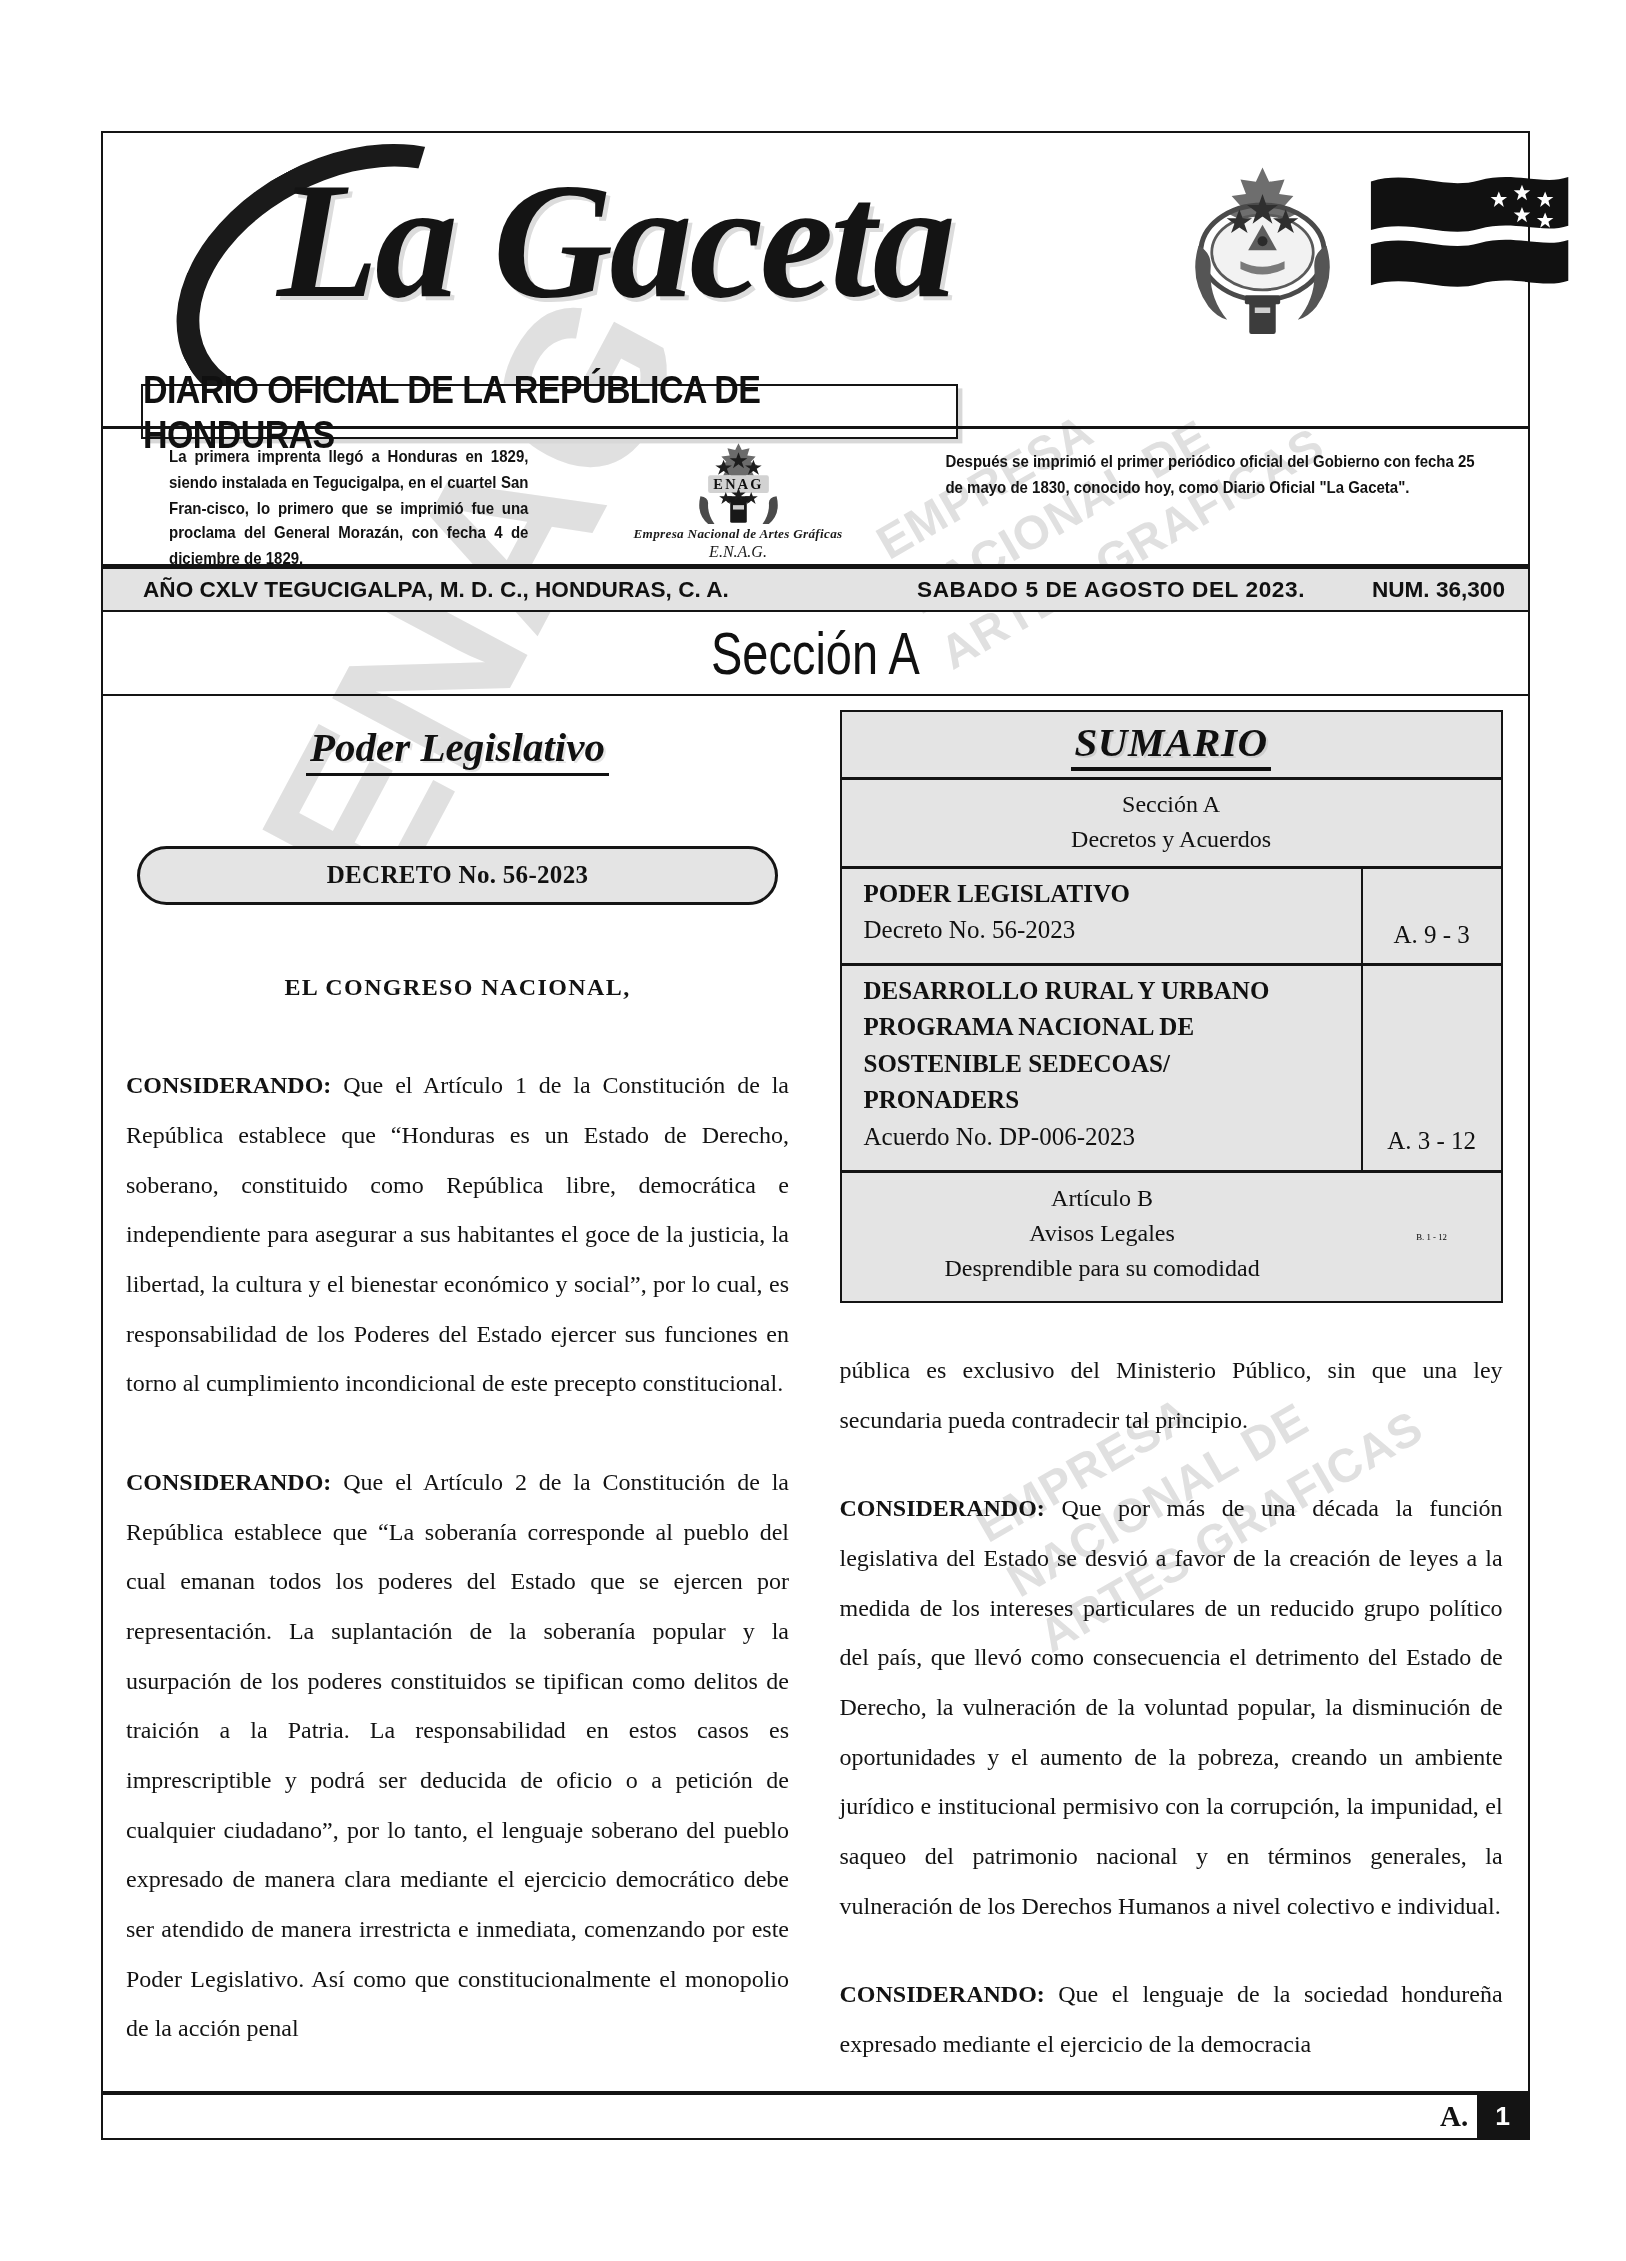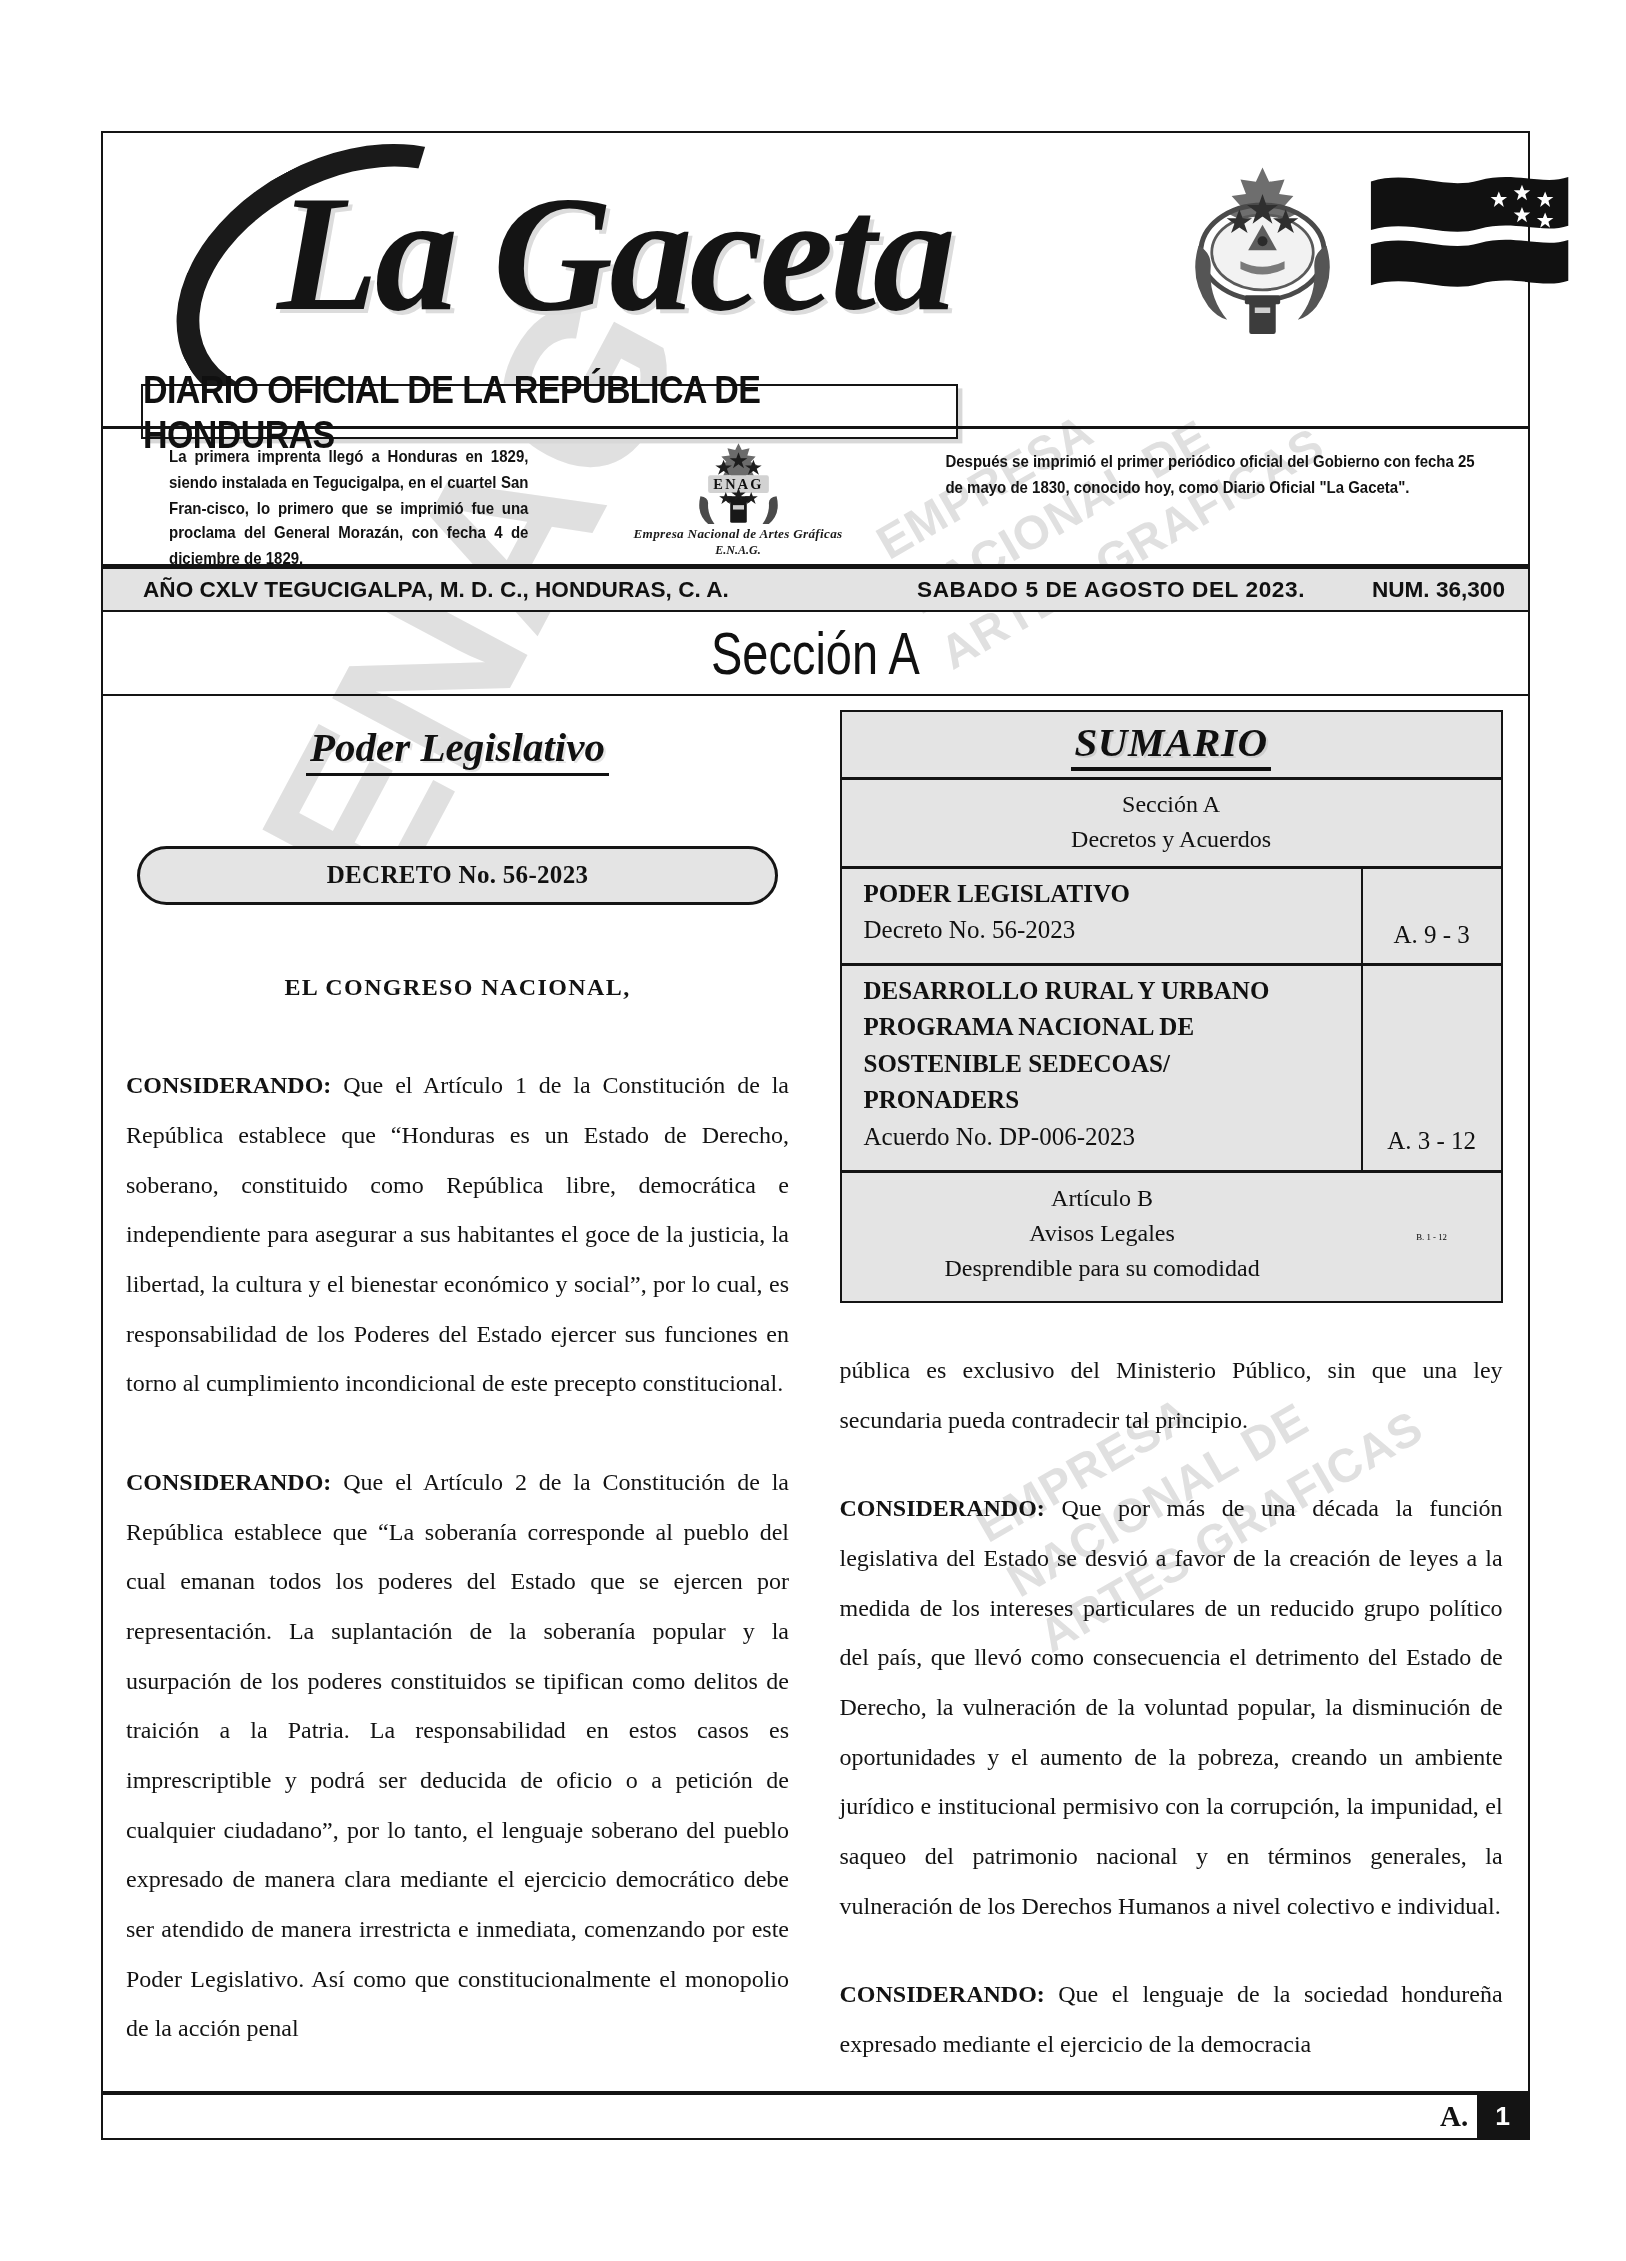--- a/index.html
+++ b/index.html
@@ -82,21 +82,21 @@
     height: 199px;
     border: 23px solid #1a1a1a;
     border-radius: 50%;
     border-right-color: transparent;
     border-bottom-color: transparent;
     transform: rotate(-28deg);
   }
   .logo-text {
     position: absolute;
     left: 144px;
-    top: 19px;
+    top: 6px;
     font-family: "Liberation Serif", serif;
     font-style: italic;
     font-weight: bold;
     font-size: 166px;
     color: #141414;
     letter-spacing: -3.3px;
     text-shadow: 3.9px 3.9px 0 #dcdcdc;
     text-align: center;
   }
   .banner {
@@ -180,22 +180,22 @@
     font-style: italic;
     font-weight: bold;
     font-size: 13.2px;
     letter-spacing: 0.3px;
     color: #1a1a1a;
     margin-top: 2.2px;
   }
   .enag-sub {
     font-family: "Liberation Serif", serif;
     font-style: italic;
-    font-weight: bold;
-    font-size: 12px;
+    font-weight: normal;
+    font-size: 16px;
     color: #1a1a1a;
     margin-top: 1.1px;
   }
   .info-right {
     flex: 1;
     padding: 25.4px 39px 0 14.4px;
     box-sizing: border-box;
   }
 
   

